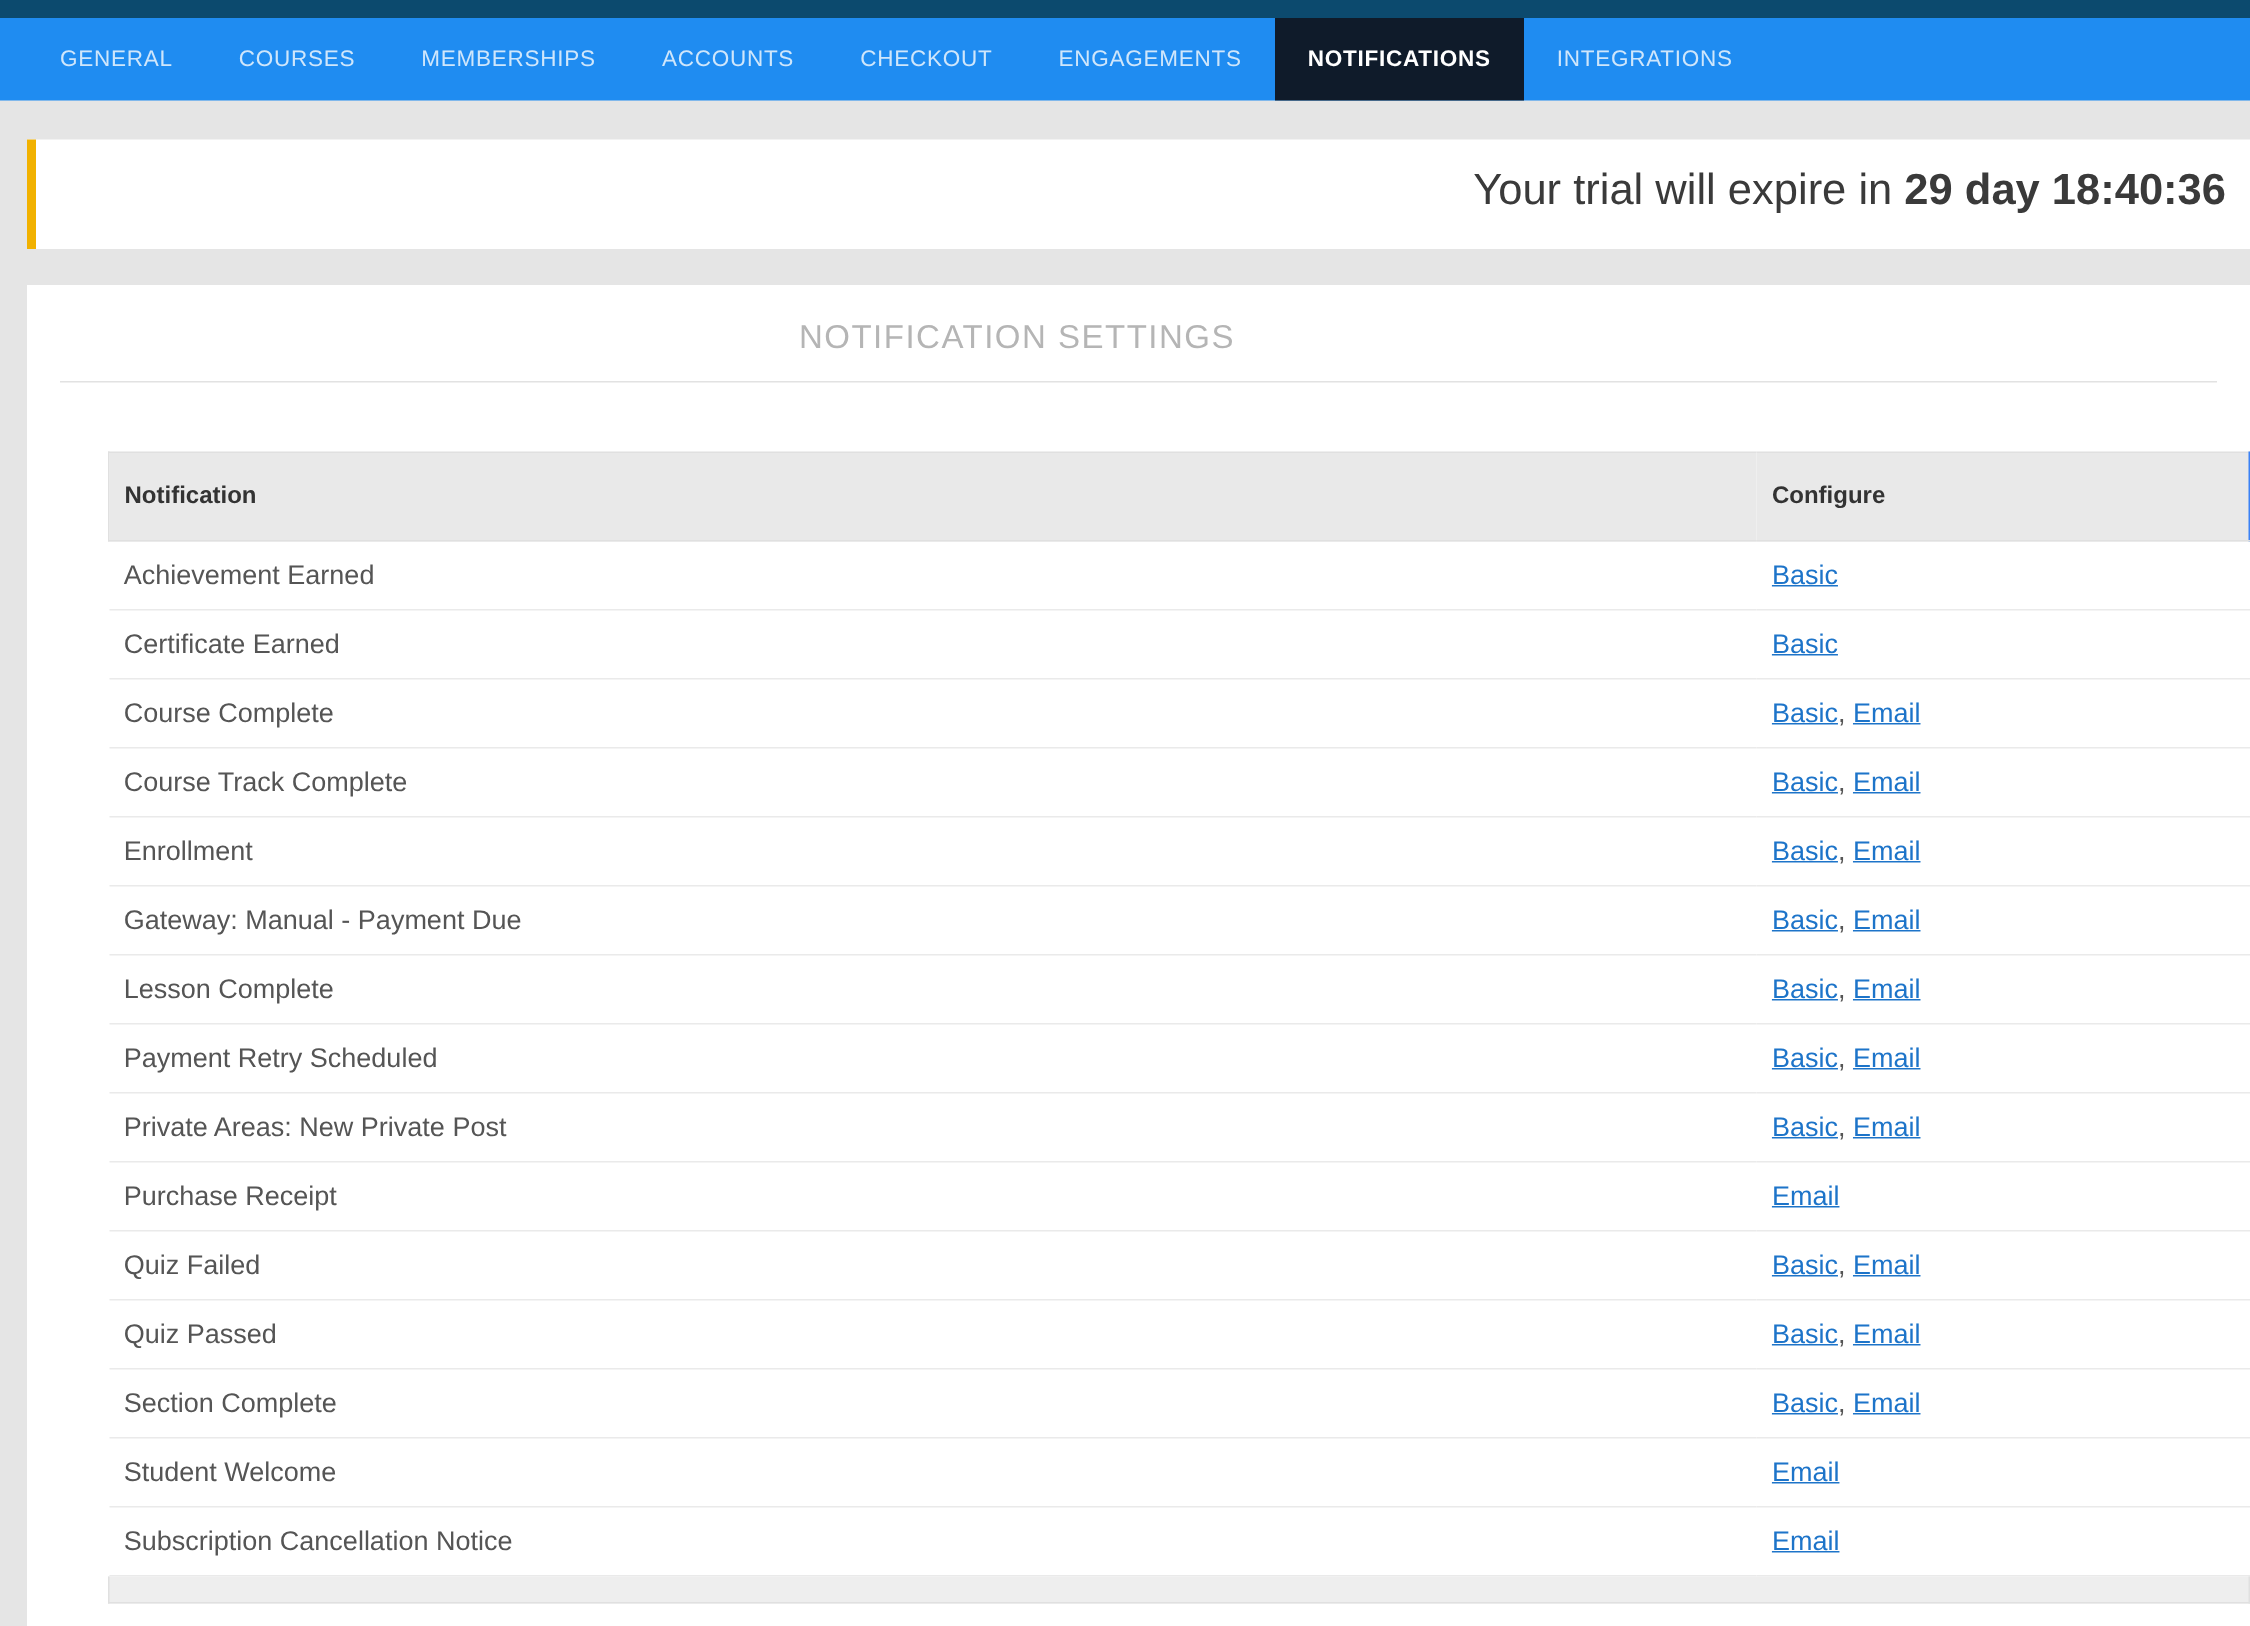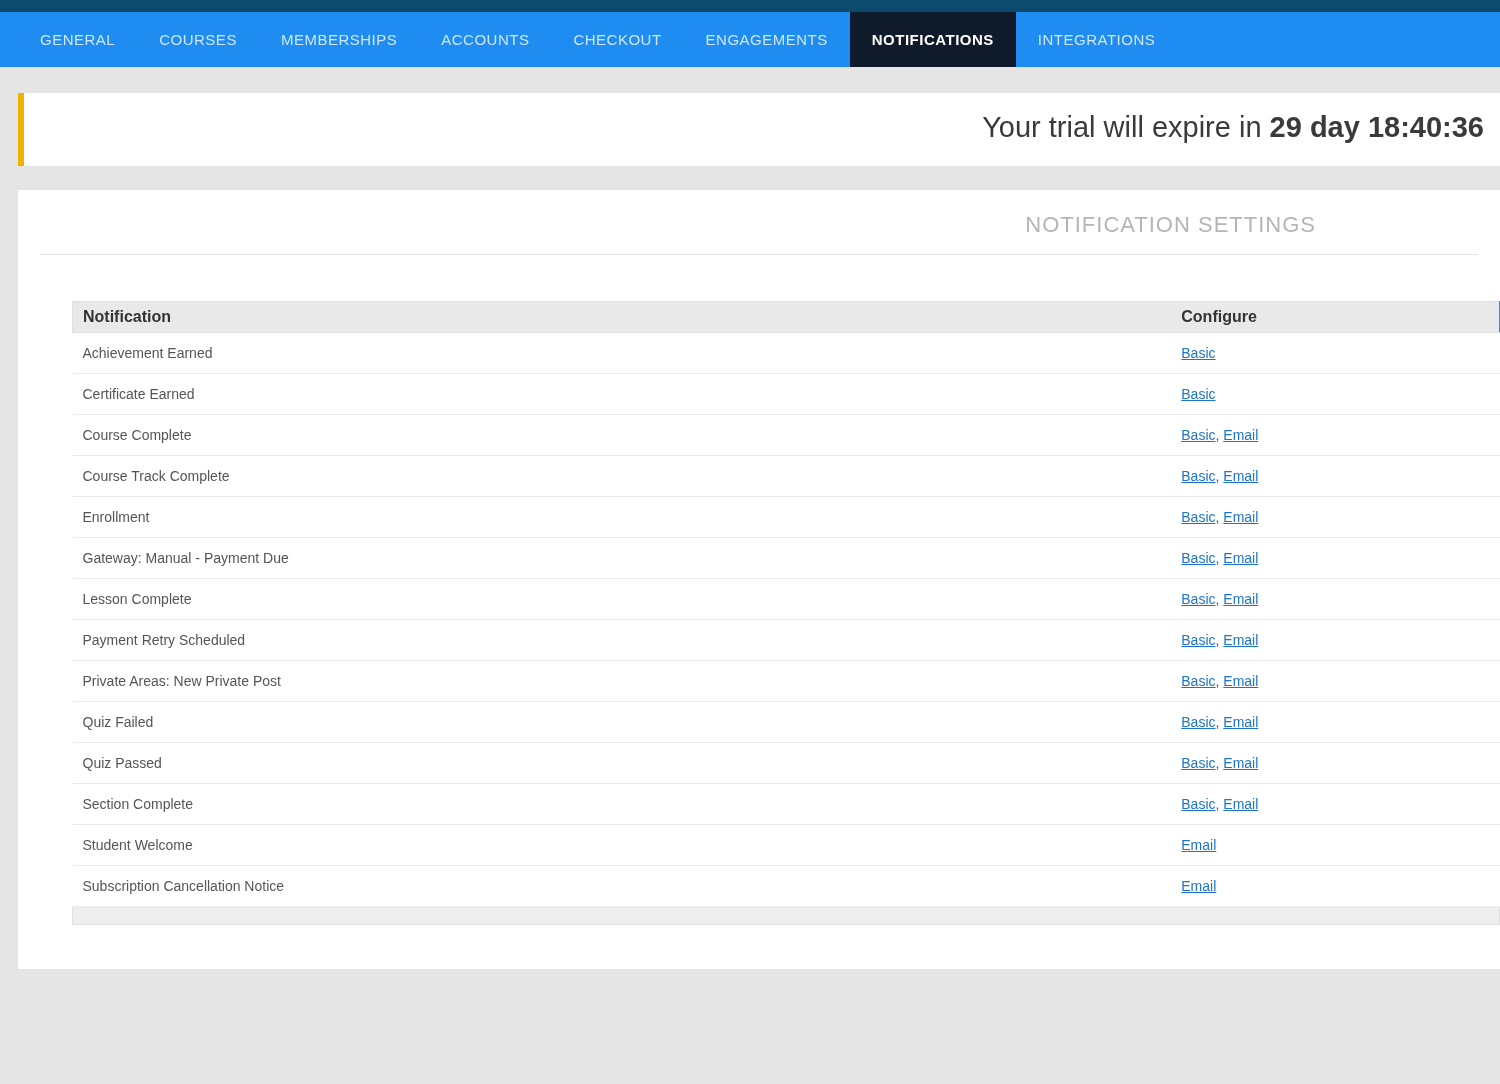--- a/index.html
+++ b/index.html
@@ -62,44 +62,44 @@
 }
 .panel-title-row {
   border-bottom: 1px solid #e2e2e2;
   padding: 4px 0 16px 0;
   margin: 0 22px;
 }
 .panel-title {
   color: #b5b5b5;
   font-size: 22px;
   letter-spacing: 1px;
-  text-align: right;
+  text-align: center;
   padding-right: 162px;
 }
 
 table.notif {
   border-collapse: collapse;
   width: calc(100% - 54px);
   margin: 46px 0 0 54px;
 }
 table.notif th {
   background: #e9e9e9;
   color: #333;
   font-weight: 600;
   font-size: 16px;
   text-align: left;
-  padding: 6px 10px;
+  padding: 20px 10px;
   border: 1px solid #e0e0e0;
   border-right: none;
 }
 table.notif th:last-child { border-right: 1px solid #3b82f6; border-left:none; }
 table.notif td {
   border-top: 1px solid #eaeaea;
   padding: 12px 10px;
-  font-size: 14px;
+  font-size: 18px;
   color: #555;
 }
 table.notif tr:last-child td { border-bottom: 1px solid #eaeaea; }
 table.notif td.col-notif { width: 77%; }
 table.notif td.col-conf { width: 23%; }
 table.notif a.link {
   color: #1d74c9;
   text-decoration: underline;
   cursor: pointer;
 }
@@ -178,20 +178,24 @@
           </tr>
           <tr>
             <td class="col-notif">Payment Retry Scheduled</td>
             <td class="col-conf"><a class="link">Basic</a><span class="sep">, </span><a class="link">Email</a></td>
           </tr>
           <tr>
             <td class="col-notif">Private Areas: New Private Post</td>
             <td class="col-conf"><a class="link">Basic</a><span class="sep">, </span><a class="link">Email</a></td>
           </tr>
           <tr>
+            <td class="col-notif">Purchase Receipt</td>
+            <td class="col-conf"><a class="link">Email</a></td>
+          </tr>
+          <tr>
             <td class="col-notif">Quiz Failed</td>
             <td class="col-conf"><a class="link">Basic</a><span class="sep">, </span><a class="link">Email</a></td>
           </tr>
           <tr>
             <td class="col-notif">Quiz Passed</td>
             <td class="col-conf"><a class="link">Basic</a><span class="sep">, </span><a class="link">Email</a></td>
           </tr>
           <tr>
             <td class="col-notif">Section Complete</td>
             <td class="col-conf"><a class="link">Basic</a><span class="sep">, </span><a class="link">Email</a></td>

